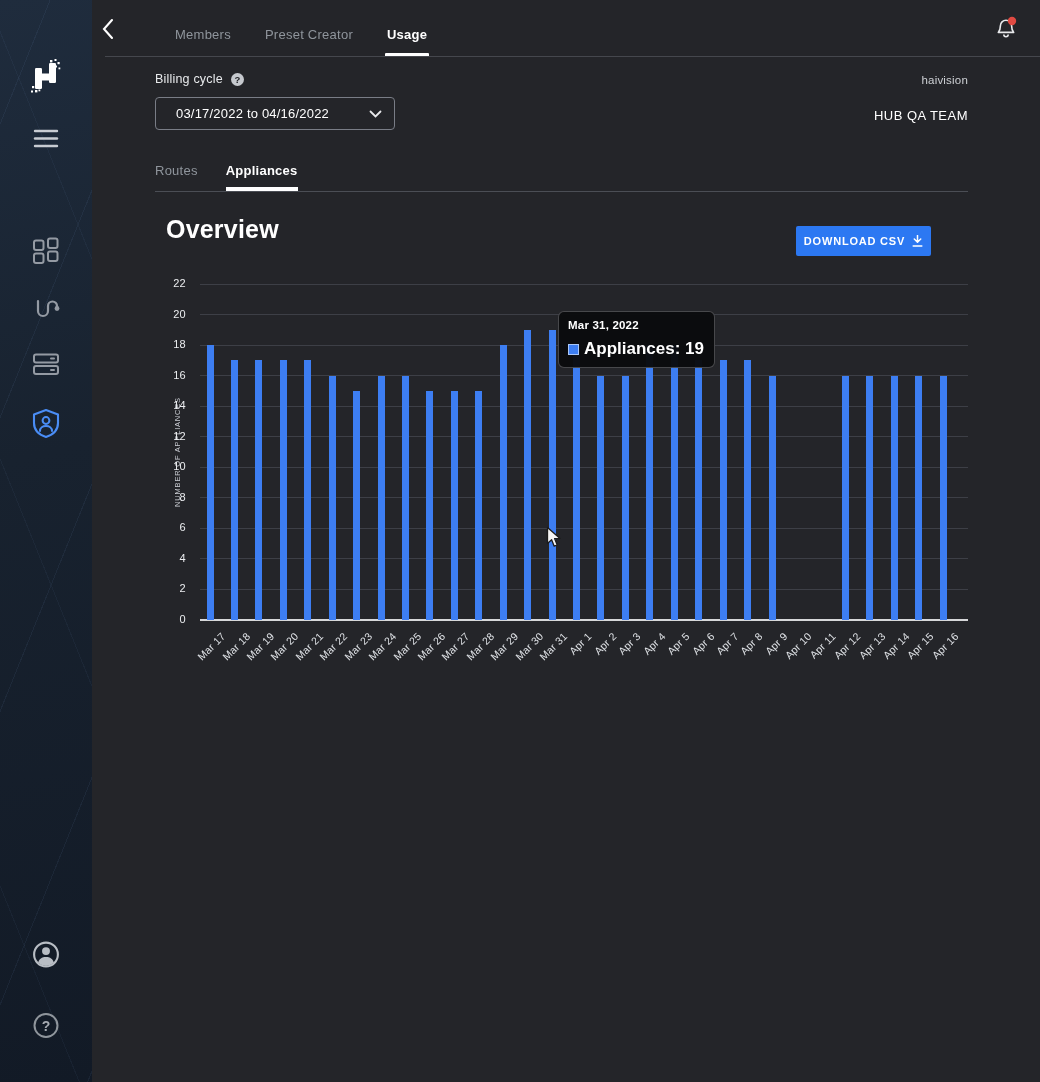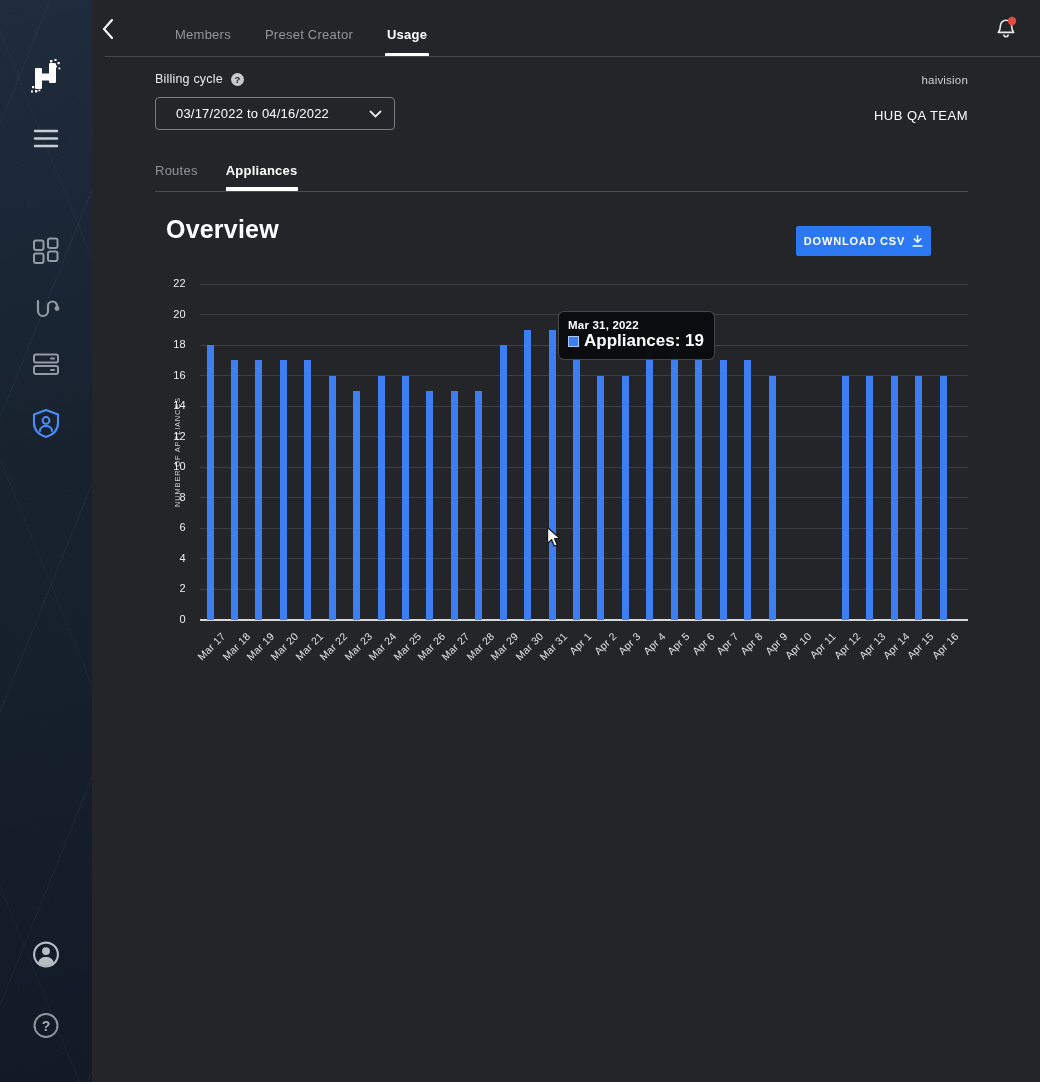--- a/index.html
+++ b/index.html
@@ -71,21 +71,21 @@
   .xtick {
     position:absolute; top:10px; transform:rotate(-45deg); transform-origin:100% 0;
     font-size:10.5px; color:#dfe2e6; white-space:nowrap; letter-spacing:.2px;
   }
   
   .chart-tooltip {
     position:absolute; left:558px; top:311px; padding:7px 10px 8px 9px;
     background:rgba(10,11,13,0.97); border:1px solid rgba(230,230,232,0.28); border-radius:6px;
     z-index:5;
   }
-  .tooltip-title { font-size:11.5px; font-weight:bold; color:#fff; letter-spacing:.2px; margin-bottom:0; white-space:nowrap; }
+  .tooltip-title { font-size:11.5px; font-weight:bold; color:#fff; letter-spacing:.2px; margin-bottom:8px; white-space:nowrap; }
   .tooltip-row { display:flex; align-items:center; gap:5px; }
   .tooltip-sq { width:11px; height:11px; background:var(--bar,#3d7ef2); border:1.5px solid #a9c7f8; }
   .tooltip-label { font-size:17px; font-weight:bold; color:#fff; white-space:nowrap; }
   
   .cursor { position:absolute; left:546px; top:526px; z-index:9; }
 </style>
 </head>
 <body>
 
 <div id="root" style="--accent: #2c78f2; --bar: #3d7ef2;">

